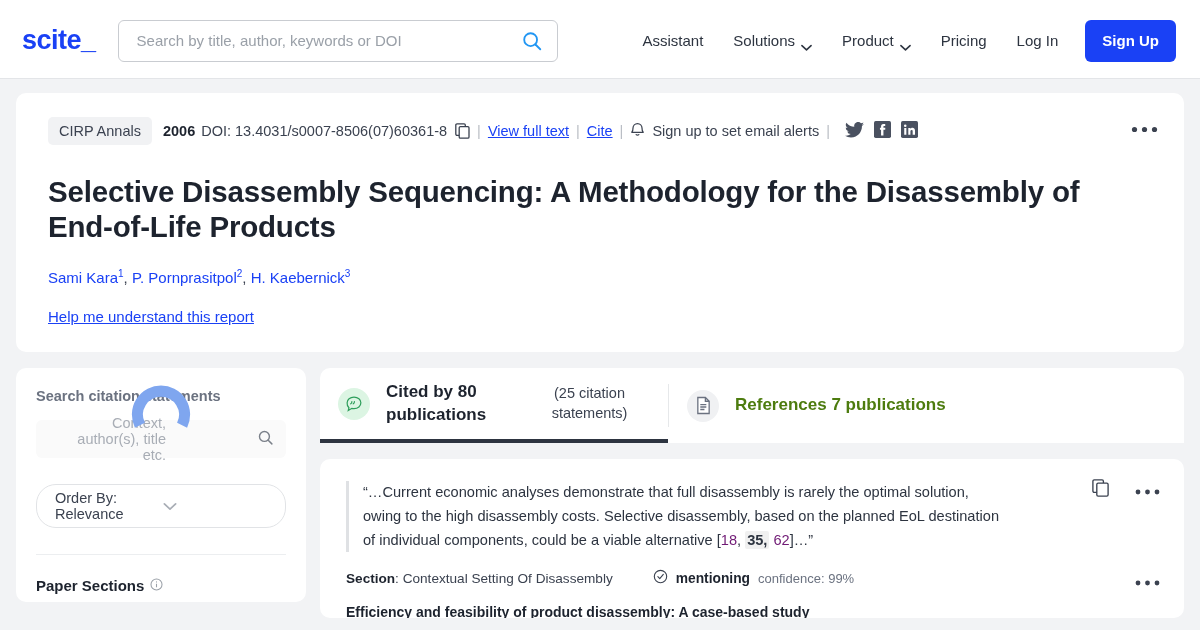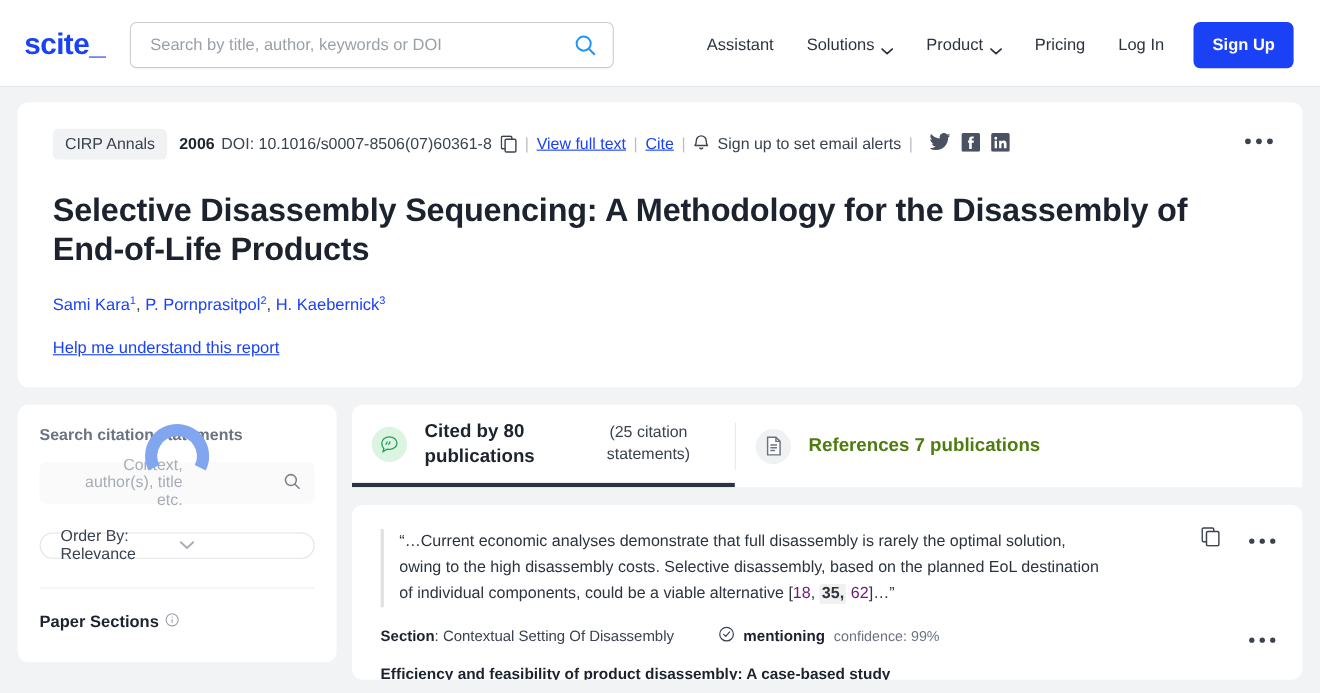--- a/index.html
+++ b/index.html
@@ -100,21 +100,21 @@
     height: 234px; overflow: hidden; flex-shrink: 0;
   }
   .sb-title { font-size: 14.5px; font-weight: bold; color: #6b7280; }
   .sb-search {
     margin-top: 16px; height: 38px; background: #fafafa;
     border-radius: 6px; display: flex; align-items: center;
     padding: 0 12px 0 22px; color: #a8adb5; font-size: 14.5px;
   }
   .sb-search span { flex: 1; text-align: right; }
   .sb-order {
-    margin-top: 26px; height: 24px; border: 1px solid #e1e3e6;
+    margin-top: 26px; height: 44px; border: 1px solid #e1e3e6;
     border-radius: 20px; display: flex; align-items: center;
     padding: 0 14px 0 18px; font-size: 14.5px; color: #3b4250; cursor: pointer;
   }
   .sb-order span { flex: 1; }
   .sb-divider { margin-top: 26px; border-top: 1px solid #eceef0; }
   .sb-sections { margin-top: 22px; font-size: 15px; font-weight: bold; color: #1d232e; display: flex; align-items: center; gap: 6px; }
   .spinner {
     position: absolute; left: 114px; top: 15px;
     width: 62px; height: 62px;
   }
@@ -202,21 +202,21 @@
     </div>
     <button class="signup">Sign Up</button>
   </div>
 </div>
 
 <div class="paper-card">
 
   <div class="meta-row">
     <span class="journal-pill">CIRP Annals</span>
     <span class="year">2006</span>
-    <span class="doi">DOI: 10.1016/s0007-8506(07)60361-8</span>
+    <span class="doi">DOI: 13.4031/s0007-8506(07)60361-8</span>
     <span class="icon-btn" style="margin-left:8px">
       <svg width="15" height="16" viewBox="0 0 15 16" fill="none" stroke="#3b4250" stroke-width="1.3">
         <rect x="0.8" y="0.8" width="9.5" height="11.5" rx="1.2"></rect>
         <rect x="4.2" y="3.6" width="9.8" height="11.6" rx="1.2" fill="#fff"></rect>
       </svg>
     </span>
     <span class="sep">|</span>
     <span class="link">View full text</span>
     <span class="sep">|</span>
     <span class="link">Cite</span>

